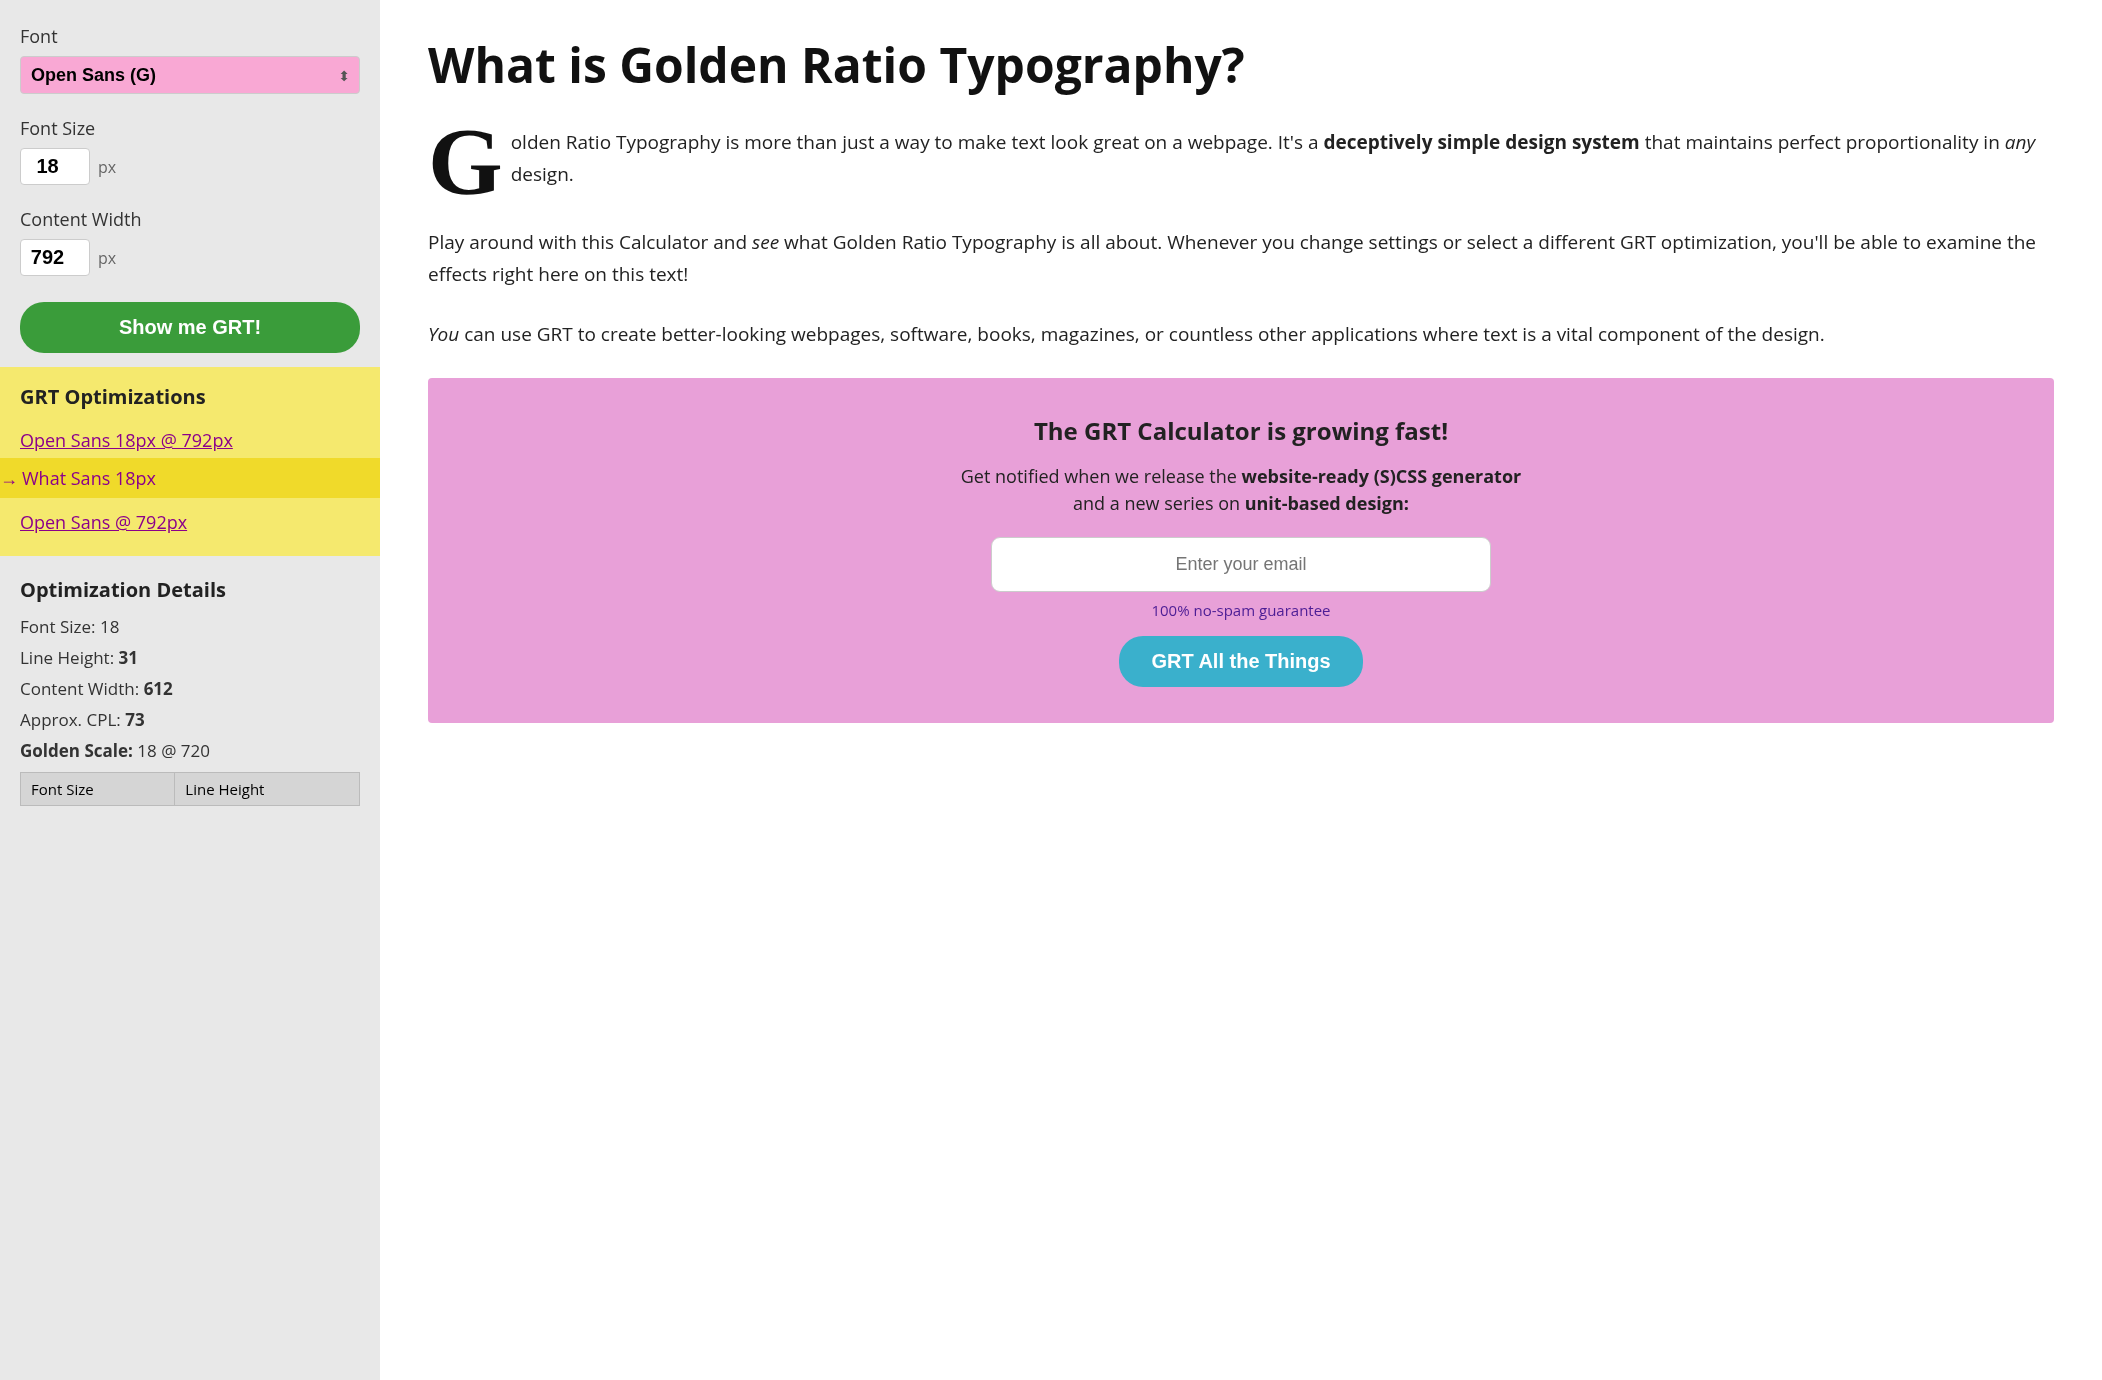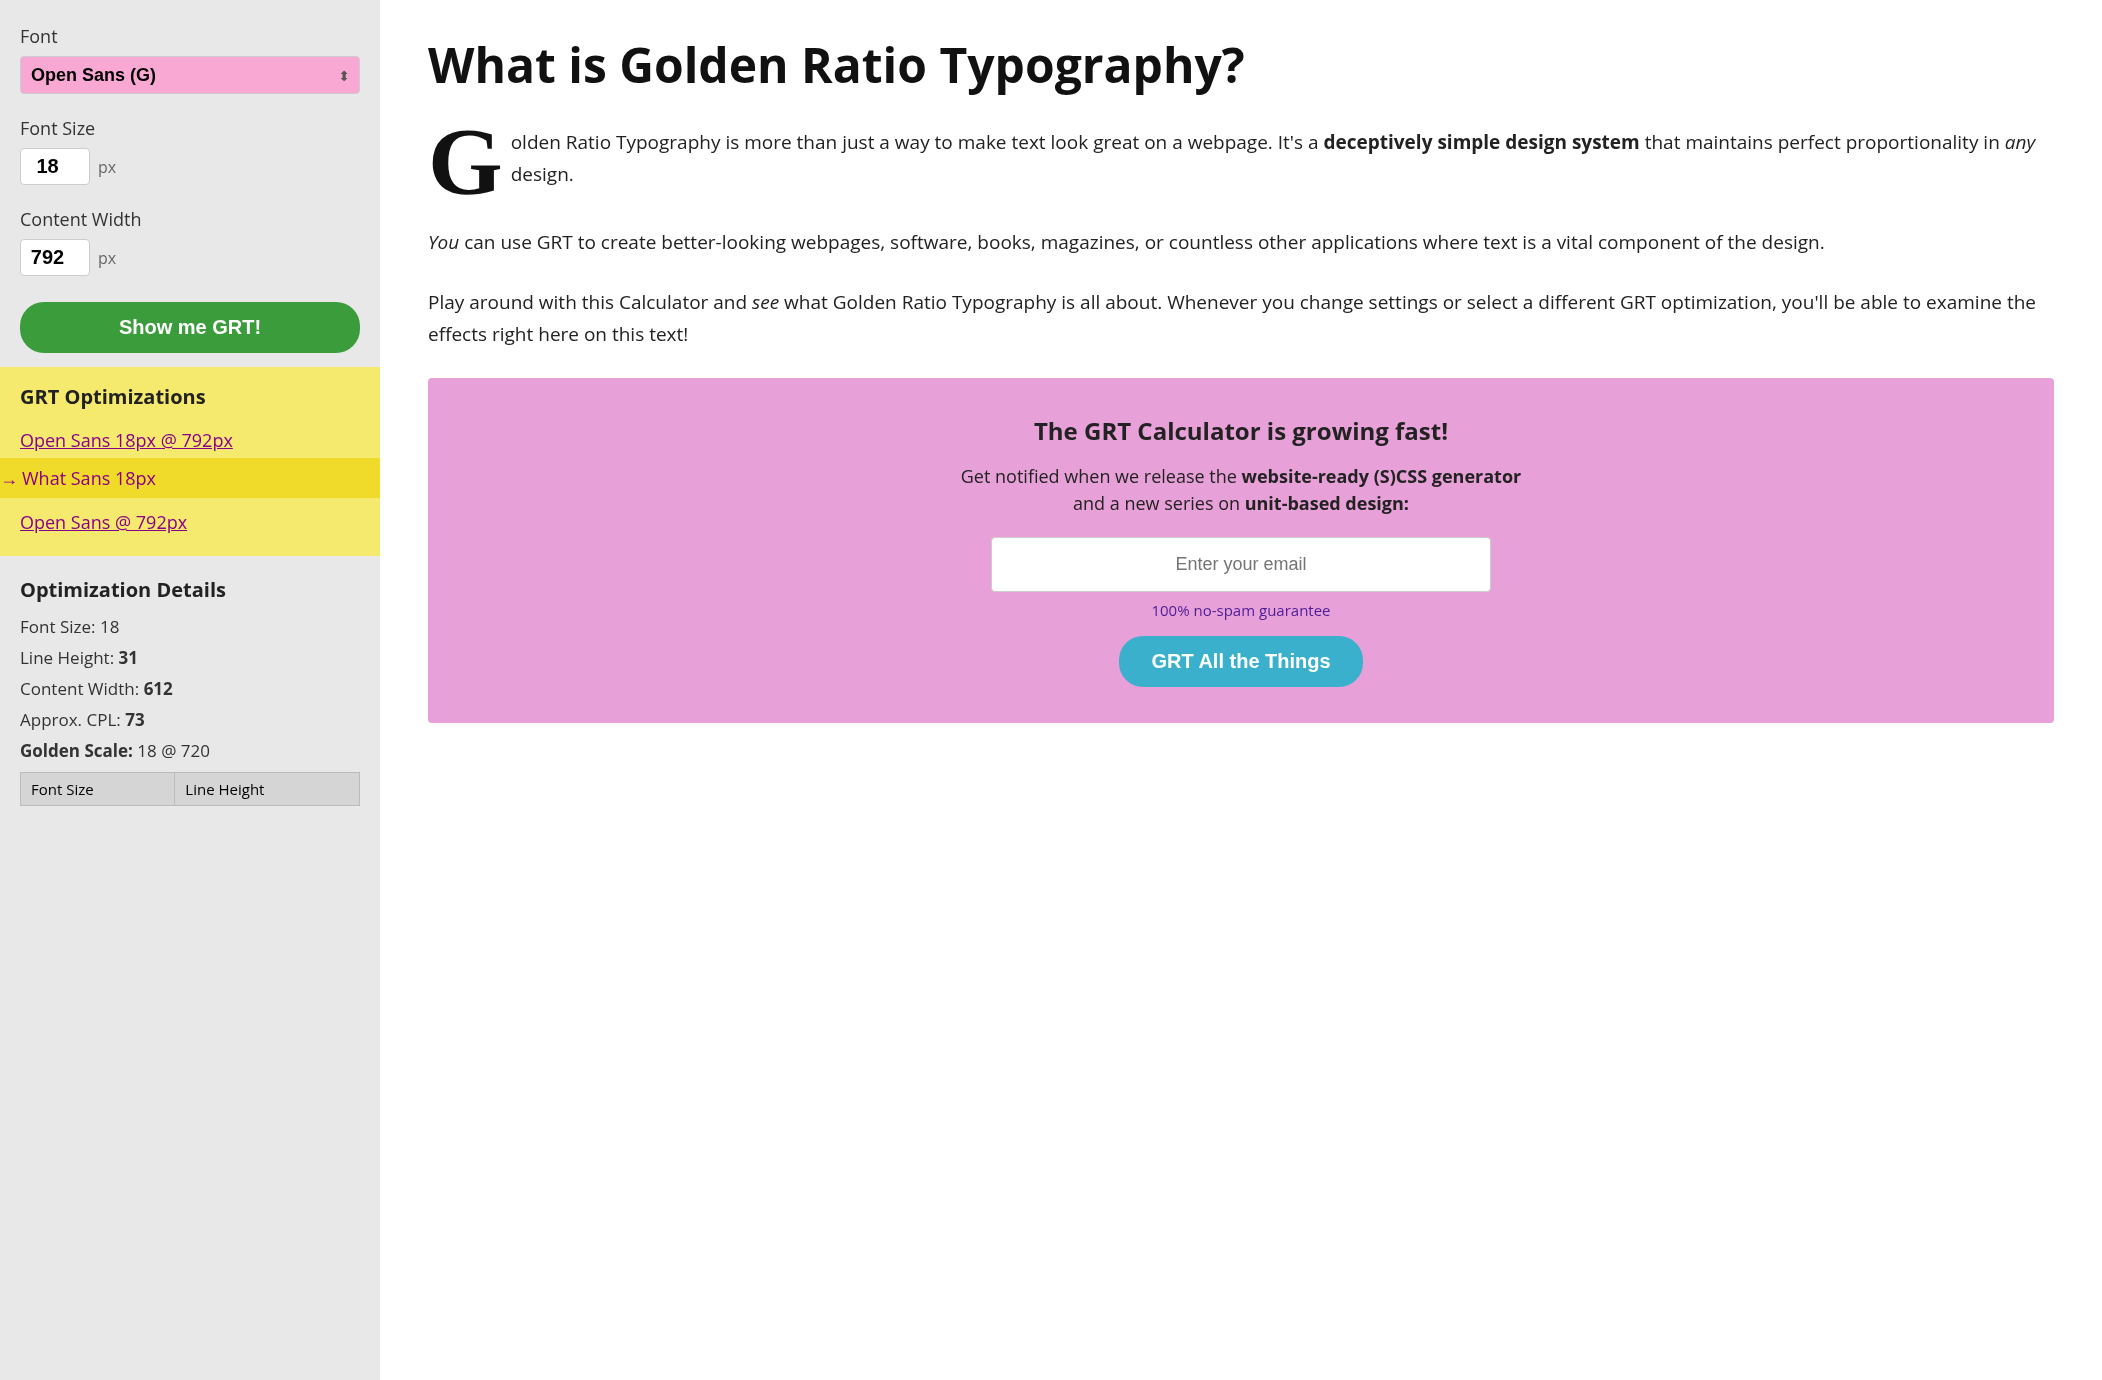--- a/index.html
+++ b/index.html
@@ -232,21 +232,21 @@
       margin-bottom: 20px;
       line-height: 1.5;
     }
 
     .cta-email-input {
       width: 80%;
       max-width: 500px;
       padding: 16px 20px;
       font-size: 18px;
       border: 1px solid #ccc;
-      border-radius: 4px;
+      border-radius: 9px;
       background: white;
       color: #1d4ed8;
       display: block;
       margin: 0 auto 8px auto;
       text-align: center;
     }
 
     .cta-spam-note {
       font-size: 15px;
       color: #4c1d95;
@@ -354,25 +354,25 @@
   <h1 class="main-title">What is Golden Ratio Typography?</h1>
 
   <div style="margin-bottom: 28px; overflow: hidden;">
     <span class="drop-cap">G</span>
     <span class="drop-cap-text">
       <span>olden Ratio Typography is more than just a way to make text look great on a webpage. It's a </span><strong>deceptively simple design system</strong><span> that maintains perfect proportionality in </span><em>any</em><span> design.</span>
     </span>
   </div>
 
   <p class="main-para">
+    <span>Play around with this Calculator and </span><em>see</em><span> what Golden Ratio Typography is all about. Whenever you change settings or select a different GRT optimization, you'll be able to examine the effects right here on this text!</span>
+  </p>
+
+  <p class="main-para">
     <em>You</em><span> can use GRT to create better-looking webpages, software, books, magazines, or countless other applications where text is a vital component of the design.</span>
-  </p>
-
-  <p class="main-para">
-    <span>Play around with this Calculator and </span><em>see</em><span> what Golden Ratio Typography is all about. Whenever you change settings or select a different GRT optimization, you'll be able to examine the effects right here on this text!</span>
   </p>
 
   <div class="cta-box">
     <div class="cta-title">The GRT Calculator is growing fast!</div>
     <p class="cta-subtitle">
       <span>Get notified when we release the </span><strong>website-ready (S)CSS generator</strong><br><span> and a new series on </span><strong>unit-based design:</strong>
     </p>
     <input class="cta-email-input" type="email" placeholder="Enter your email" style="">
     <p class="cta-spam-note">100% no-spam guarantee</p>
     <button class="cta-btn">GRT All the Things</button>

